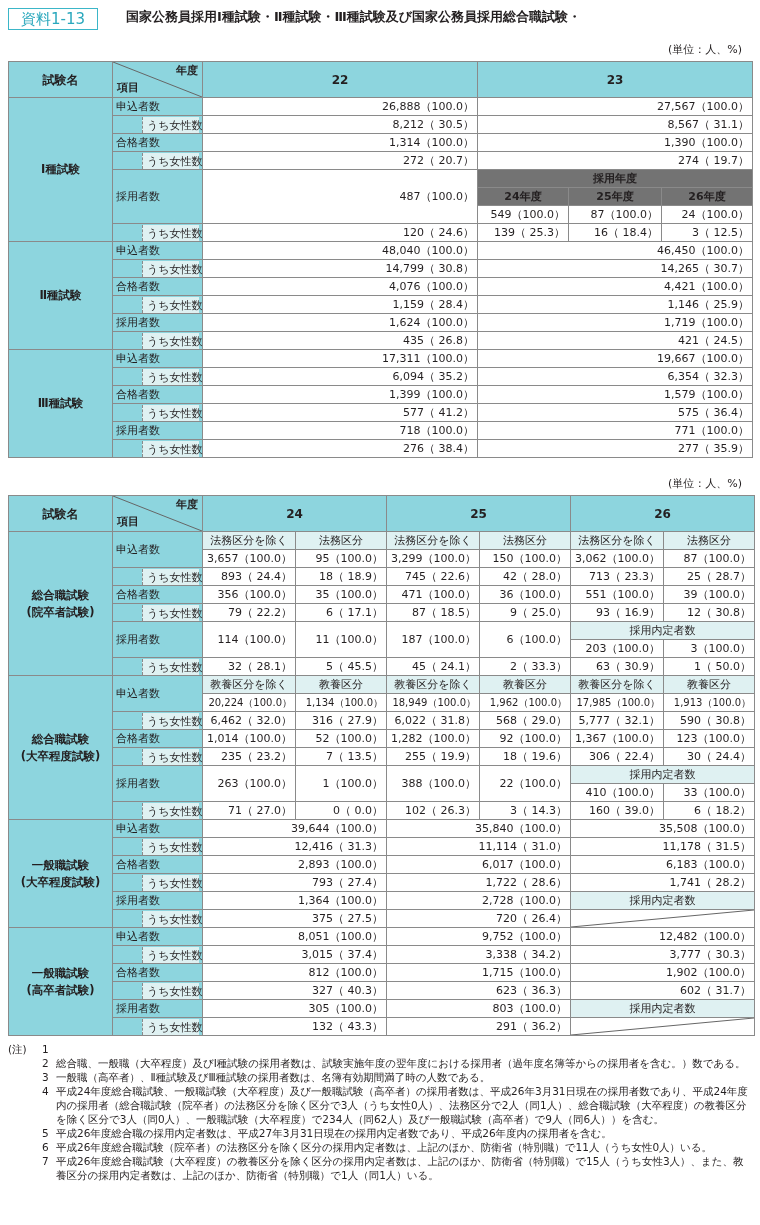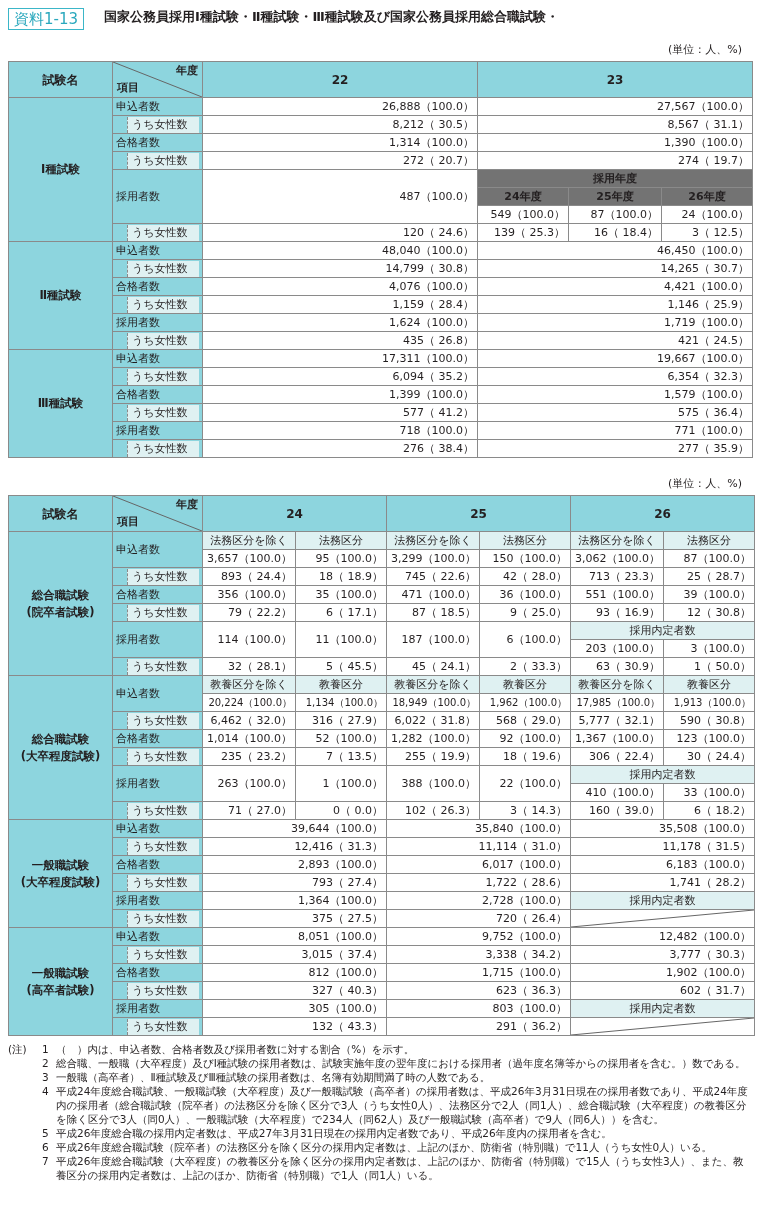--- a/index.html
+++ b/index.html
@@ -1,27 +1,27 @@
 <!DOCTYPE html>
 <html><head>
 <meta charset="utf-8">
 <style>
   * { box-sizing: border-box; }
   body { margin: 0; background: #fff; width: 760px; font-family: "DejaVu Sans", "Liberation Sans", sans-serif; color: #231f20; }
   .wrap { padding: 6px 8px 0 8px; }
   .hdr { display: flex; align-items: flex-start; }
-  .badge { border: 1.5px solid #3bb6c8; color: #2aa8bd; font-size: 15px; padding: 1px 5px; line-height: 18px; margin-right: 20px; margin-top: 2px; white-space: nowrap; }
+  .badge { border: 1.5px solid #3bb6c8; color: #2aa8bd; font-size: 15px; padding: 1px 12px; line-height: 18px; margin-right: 28px; margin-top: 2px; white-space: nowrap; }
   .title { font-size: 13px; line-height: 21px; font-weight: bold; color: #231f20; }
   .unit { text-align: right; font-size: 11px; margin: 12px 10px 4px 0; }
   table { border-collapse: collapse; width: 100%; table-layout: fixed; font-size: 11px; border-radius: 20px; }
   td, th { border: 1px solid #8a8a8a; padding: 0 3px; height: 18px; line-height: 16px; font-weight: normal; white-space: nowrap; overflow: hidden; }
   .hc { background: #8dd5de; text-align: center; font-weight: bold; font-size: 12px; height: 36px; }
   .nm { background: #8dd5de; text-align: center; font-weight: bold; font-size: 11.5px; line-height: 17px; white-space: normal; }
   .it { background: #8dd5de; border-bottom: 1px dashed #8a8a8a; }
-  .itf { background: #8dd5de; padding-left: 14px; }
+  .itf { background: #8dd5de; padding-left: 29px; font-family: Liberation Serif, serif; }
   .itf span { display:inline-block; background:#dff1f2; padding: 0 4px; border-left: 1px dashed #8a8a8a; width: 100%; }
   .num { text-align: right; background: #fff; }
   .dash-b { border-bottom: 1px dashed #8a8a8a; }
   .sub { background: #737373; text-align: center; font-weight: bold; }
   .subn { background: #dff1f2; text-align: center; }
   .diag { position: relative; background: #8dd5de; height: 36px; padding: 0; }
   .diag svg { position: absolute; left: 0; top: 0; width: 100%; height: 100%; }
   .diag .yr { position: absolute; right: 4px; top: 1px; font-weight: bold; font-size: 11px; }
   .diag .itm { position: absolute; left: 4px; bottom: 1px; font-weight: bold; font-size: 11px; }
   .slash { position: relative; background: #fff; padding: 0; }
@@ -434,21 +434,20 @@
             </svg>
       </td>
     </tr>
   </tbody>
     </table>
 
   <div class="notes">
     <div class="note">
         <span class="lbl">(注)</span>
         <span class="no">1</span>
-        <span>（　）内は、申込者数、合格者数及び採用者数に対する割合（%）を示す。</span>
       </div>
     <div class="note">
         <span class="lbl"></span>
         <span class="no">2</span>
         <span>総合職、一般職（大卒程度）及びⅠ種試験の採用者数は、試験実施年度の翌年度における採用者（過年度名簿等からの採用者を含む。）数である。</span>
       </div>
     <div class="note">
         <span class="lbl"></span>
         <span class="no">3</span>
         <span>一般職（高卒者）、Ⅱ種試験及びⅢ種試験の採用者数は、名簿有効期間満了時の人数である。</span>

